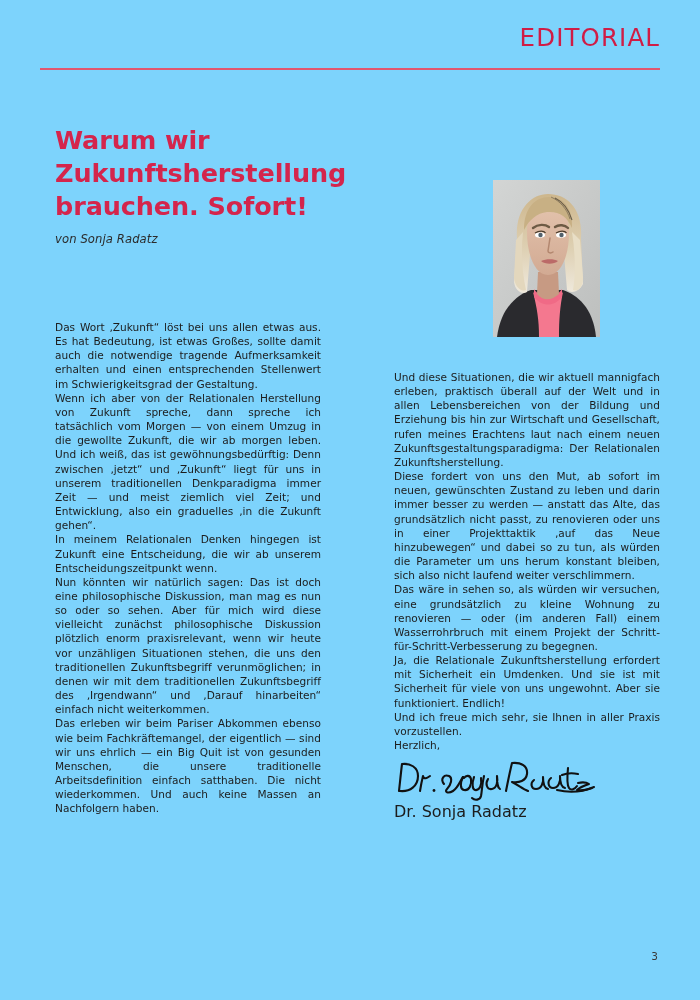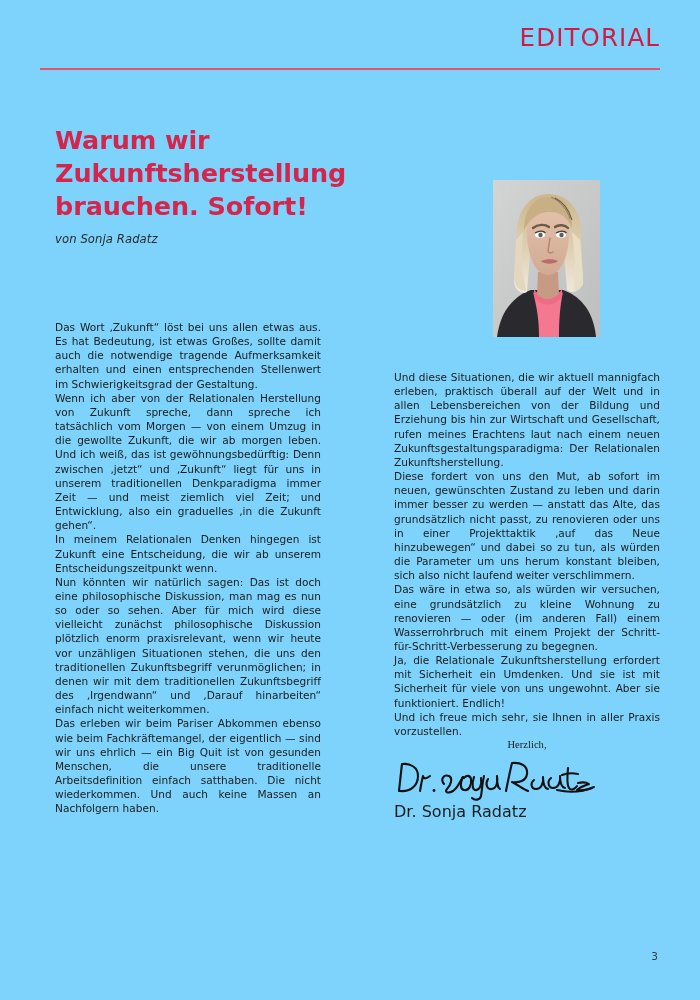--- a/index.html
+++ b/index.html
@@ -106,22 +106,21 @@
   }
   .col-right {
     left: 348px;
     top: 370px;
     width: 266px;
     margin-left: 46px;
   }
 
   .closing {
     margin-top: 14px;
-    text-align: center;
-    font-family: Liberation Serif, serif;
+    text-align: left;
   }
 
   .signature {
     margin-top: 6px;
     width: 205px;
     height: 44px;
   }
   .signature svg { display: block; overflow: visible; }
 
   .signature-name {
@@ -212,21 +211,21 @@
     <p>Das Wort ‚Zukunft“ löst bei uns allen etwas aus. Es hat Bedeutung, ist etwas Großes, sollte damit auch die notwendige tragende Aufmerksamkeit erhalten und einen entsprechenden Stellenwert im Schwierigkeitsgrad der Gestaltung.</p>
     <p>Wenn ich aber von der Relationalen Herstellung von Zukunft spreche, dann spreche ich tatsächlich vom Morgen — von einem Umzug in die gewollte Zukunft, die wir ab morgen leben. Und ich weiß, das ist gewöhnungsbedürftig: Denn zwischen ‚jetzt“ und ‚Zukunft“ liegt für uns in unserem traditionellen Denkparadigma immer Zeit — und meist ziemlich viel Zeit; und Entwicklung, also ein graduelles ‚in die Zukunft gehen“.</p>
     <p>In meinem Relationalen Denken hingegen ist Zukunft eine Entscheidung, die wir ab unserem Entscheidungszeitpunkt wenn.</p>
     <p>Nun könnten wir natürlich sagen: Das ist doch eine philosophische Diskussion, man mag es nun so oder so sehen. Aber für mich wird diese vielleicht zunächst philosophische Diskussion plötzlich enorm praxisrelevant, wenn wir heute vor unzähligen Situationen stehen, die uns den traditionellen Zukunftsbegriff verunmöglichen; in denen wir mit dem traditionellen Zukunftsbegriff des ‚Irgendwann“ und ‚Darauf hinarbeiten“ einfach nicht weiterkommen.</p>
     <p>Das erleben wir beim Pariser Abkommen ebenso wie beim Fachkräftemangel, der eigentlich — sind wir uns ehrlich — ein Big Quit ist von gesunden Menschen, die unsere traditionelle Arbeitsdefinition einfach satthaben. Die nicht wiederkommen. Und auch keine Massen an Nachfolgern haben.</p>
   </div>
 
   <div class="col col-right">
     <p>Und diese Situationen, die wir aktuell mannigfach erleben, praktisch überall auf der Welt und in allen Lebensbereichen von der Bildung und Erziehung bis hin zur Wirtschaft und Gesellschaft, rufen meines Erachtens laut nach einem neuen Zukunftsgestaltungsparadigma: Der Relationalen Zukunftsherstellung.</p>
     <p>Diese fordert von uns den Mut, ab sofort im neuen, gewünschten Zustand zu leben und darin immer besser zu werden — anstatt das Alte, das grundsätzlich nicht passt, zu renovieren oder uns in einer Projekttaktik ‚auf das Neue hinzubewegen“ und dabei so zu tun, als würden die Parameter um uns herum konstant bleiben, sich also nicht laufend weiter verschlimmern.</p>
-    <p>Das wäre in etwa so, als würden wir versuchen, eine grundsätzlich zu kleine Wohnung zu renovieren — oder (im anderen Fall) einem Wasserrohrbruch mit einem Projekt der Schritt-für-Schritt-Verbesserung zu begegnen.</p>
+    <p>Das wäre in sehen so, als würden wir versuchen, eine grundsätzlich zu kleine Wohnung zu renovieren — oder (im anderen Fall) einem Wasserrohrbruch mit einem Projekt der Schritt-für-Schritt-Verbesserung zu begegnen.</p>
     <p>Ja, die Relationale Zukunftsherstellung erfordert mit Sicherheit ein Umdenken. Und sie ist mit Sicherheit für viele von uns ungewohnt. Aber sie funktioniert. Endlich!</p>
     <p>Und ich freue mich sehr, sie Ihnen in aller Praxis vorzustellen.</p>
 
     <p class="closing">Herzlich,</p>
 
     <div class="signature">
       <svg width="205" height="44" viewBox="0 0 205 44">
         <g fill="none" stroke="#111111" stroke-width="2.1" stroke-linecap="round" stroke-linejoin="round">
 
           <path d="M5 33 C6 24 7 14 8 6 C16 5 24 9 24 18 C24 28 16 34 6 33"></path>

